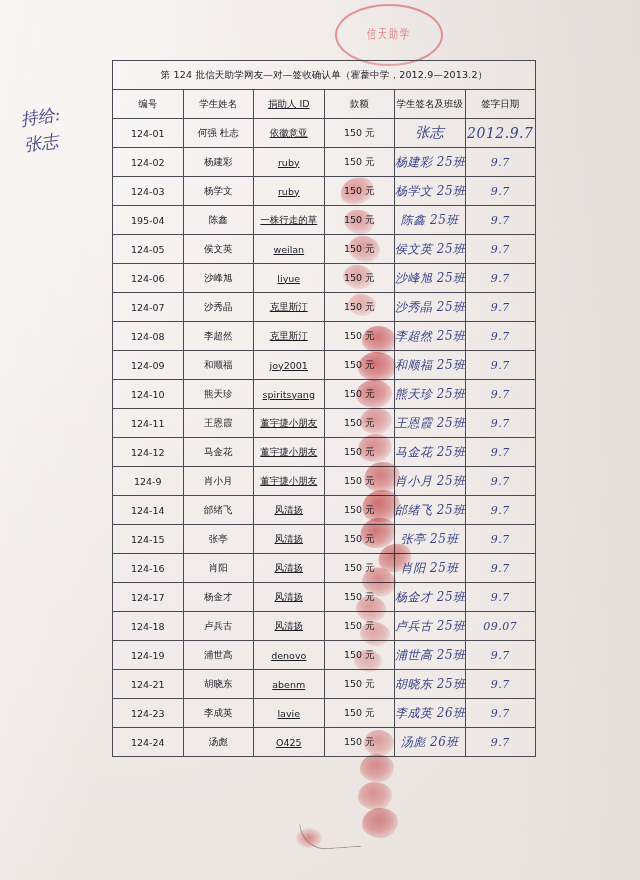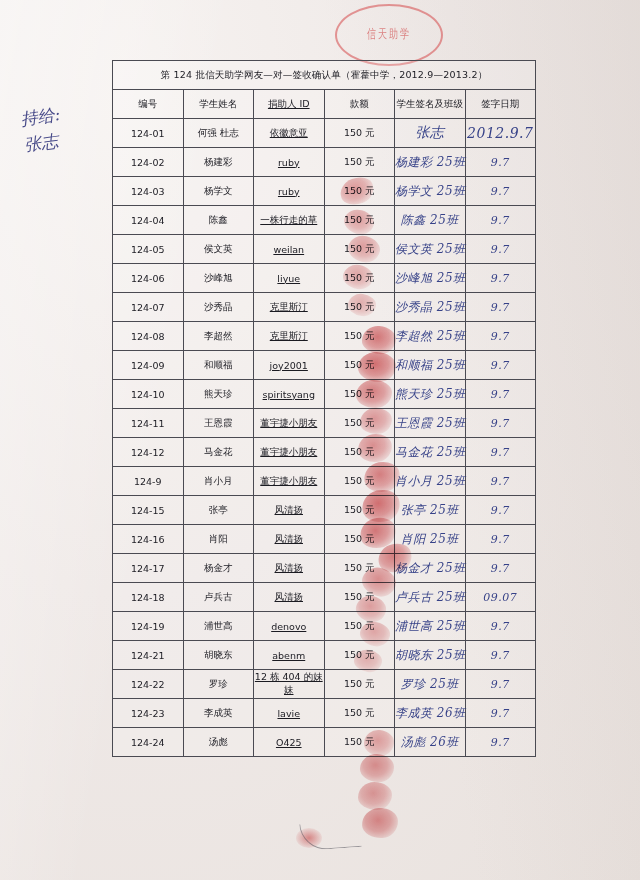--- a/index.html
+++ b/index.html
@@ -204,21 +204,21 @@
           </tr>
           <tr>
             <td class="c-id">124-03</td>
             <td class="c-name">杨学文</td>
             <td class="c-donor">ruby</td>
             <td class="c-amount">150 元</td>
             <td class="c-sign sign-cell"><span class="hand">杨学文 25班</span></td>
             <td class="c-date date-cell"><span class="hand date">9.7</span></td>
           </tr>
           <tr>
-            <td class="c-id">124-04</td>
+            <td class="c-id">195-04</td>
             <td class="c-name">陈鑫</td>
             <td class="c-donor">一株行走的草</td>
             <td class="c-amount">150 元</td>
             <td class="c-sign sign-cell"><span class="hand">陈鑫 25班</span></td>
             <td class="c-date date-cell"><span class="hand date">9.7</span></td>
           </tr>
           <tr>
             <td class="c-id">124-05</td>
             <td class="c-name">侯文英</td>
             <td class="c-donor">weilan</td>
@@ -284,20 +284,28 @@
           </tr>
           <tr>
             <td class="c-id">124-9</td>
             <td class="c-name">肖小月</td>
             <td class="c-donor">董宇捷小朋友</td>
             <td class="c-amount">150 元</td>
             <td class="c-sign sign-cell"><span class="hand">肖小月 25班</span></td>
             <td class="c-date date-cell"><span class="hand date">9.7</span></td>
           </tr>
           <tr>
+            <td class="c-id">124-14</td>
+            <td class="c-name">邰绪飞</td>
+            <td class="c-donor">风清扬</td>
+            <td class="c-amount">150 元</td>
+            <td class="c-sign sign-cell"><span class="hand">邰绪飞 25班</span></td>
+            <td class="c-date date-cell"><span class="hand date">9.7</span></td>
+          </tr>
+          <tr>
             <td class="c-id">124-15</td>
             <td class="c-name">张亭</td>
             <td class="c-donor">风清扬</td>
             <td class="c-amount">150 元</td>
             <td class="c-sign sign-cell"><span class="hand">张亭 25班</span></td>
             <td class="c-date date-cell"><span class="hand date">9.7</span></td>
           </tr>
           <tr>
             <td class="c-id">124-16</td>
             <td class="c-name">肖阳</td>
@@ -329,28 +337,20 @@
             <td class="c-amount">150 元</td>
             <td class="c-sign sign-cell"><span class="hand">浦世高 25班</span></td>
             <td class="c-date date-cell"><span class="hand date">9.7</span></td>
           </tr>
           <tr>
             <td class="c-id">124-21</td>
             <td class="c-name">胡晓东</td>
             <td class="c-donor">abenm</td>
             <td class="c-amount">150 元</td>
             <td class="c-sign sign-cell"><span class="hand">胡晓东 25班</span></td>
-            <td class="c-date date-cell"><span class="hand date">9.7</span></td>
-          </tr>
-          <tr>
-            <td class="c-id">124-22</td>
-            <td class="c-name">罗珍</td>
-            <td class="c-donor">12 栋 404 的妹妹</td>
-            <td class="c-amount">150 元</td>
-            <td class="c-sign sign-cell"><span class="hand">罗珍 25班</span></td>
             <td class="c-date date-cell"><span class="hand date">9.7</span></td>
           </tr>
           <tr>
             <td class="c-id">124-23</td>
             <td class="c-name">李成英</td>
             <td class="c-donor">lavie</td>
             <td class="c-amount">150 元</td>
             <td class="c-sign sign-cell"><span class="hand">李成英 26班</span></td>
             <td class="c-date date-cell"><span class="hand date">9.7</span></td>
           </tr>

